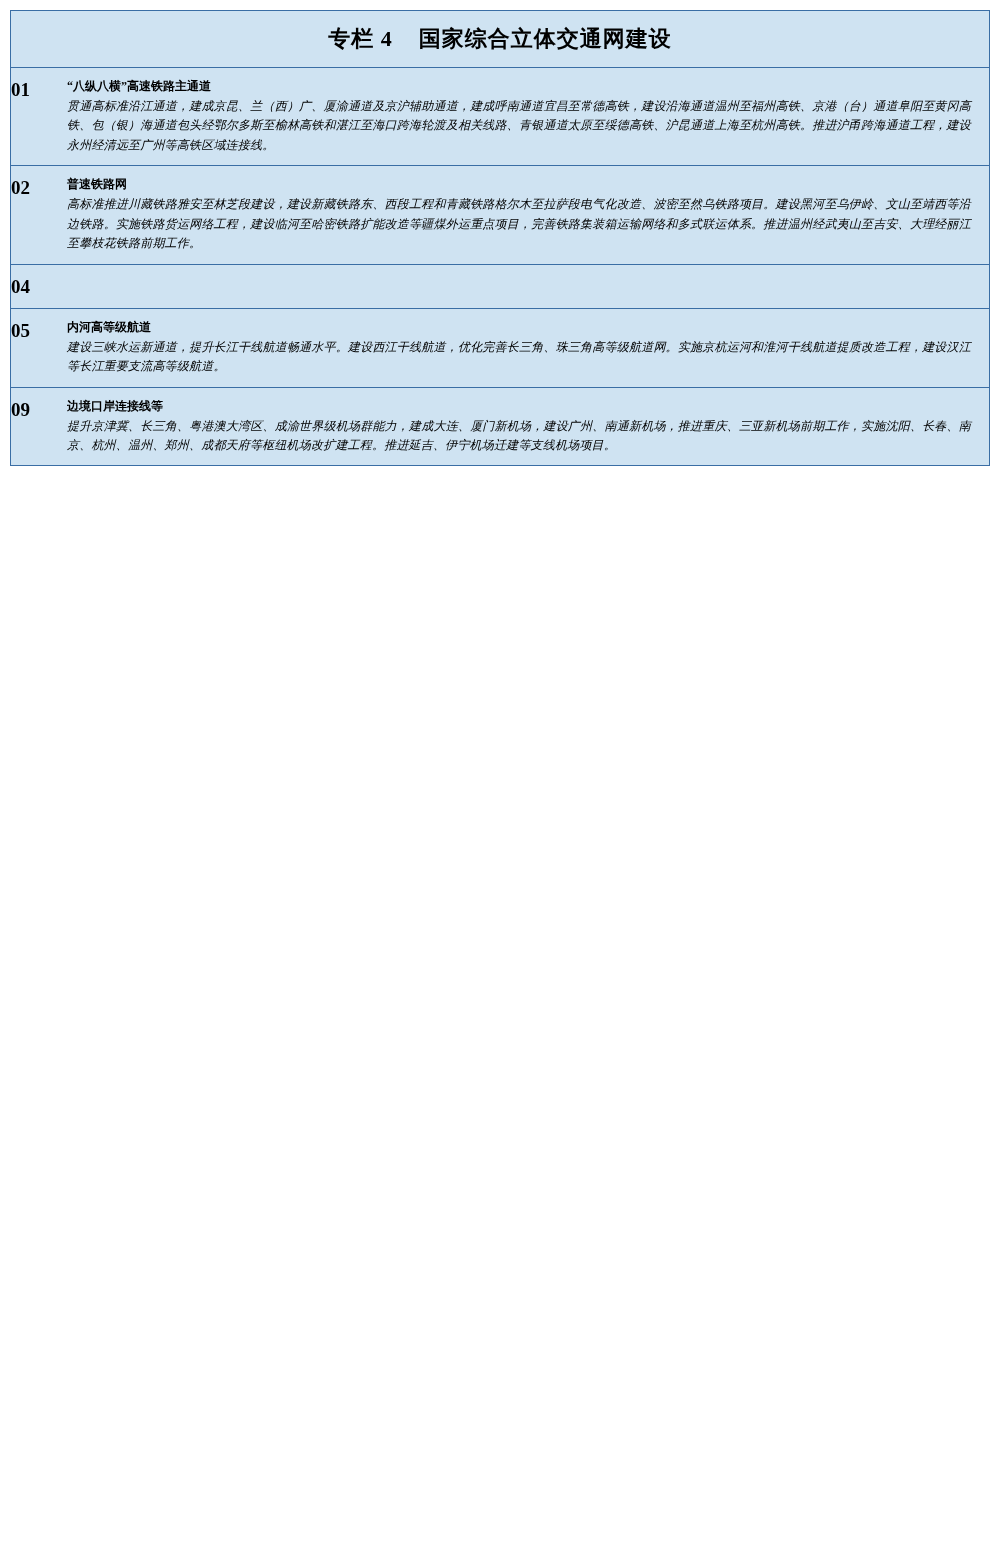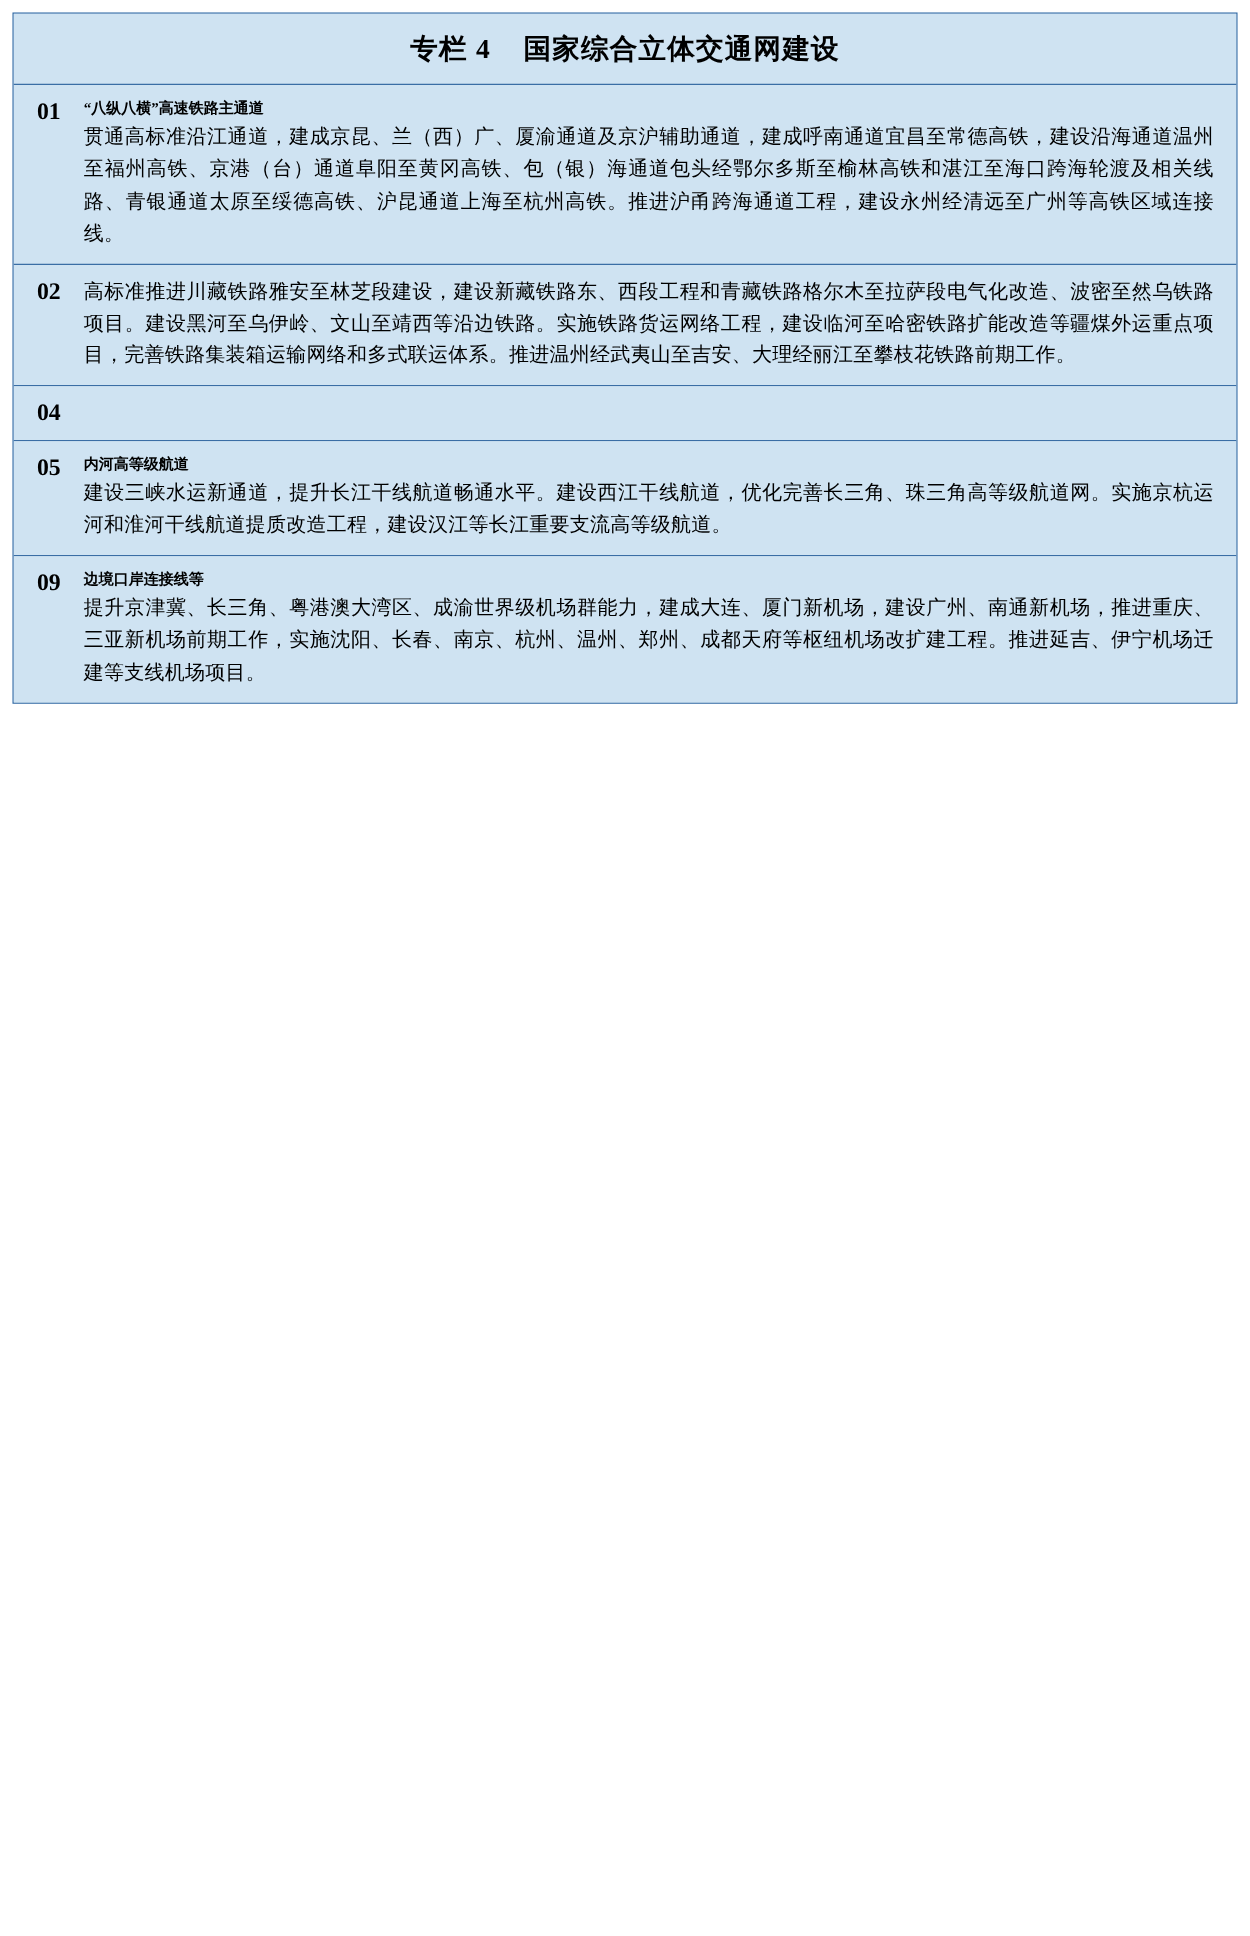--- a/index.html
+++ b/index.html
@@ -47,42 +47,43 @@
     align-items: flex-start;
     border-bottom: 1.5px solid #3a6ea5;
     background: #cfe3f2;
     padding: 9px 0 10px 0;
   }
   .row:last-child {
     border-bottom: none;
   }
   .row-num {
     flex: 0 0 56px;
-    text-align: center;
+    text-align: left;
     font-size: 19px;
     font-weight: bold;
     padding-top: 2px;
     font-family: "Liberation Serif", "DejaVu Serif", serif;
   }
   .row-body {
     flex: 1 1 auto;
     padding-right: 18px;
   }
   .item-title {
     font-size: 12px;
     font-weight: bold;
     line-height: 1.5;
     margin-bottom: 2px;
   }
   .item-text {
-    font-size: 16px;
+    font-size: 12px;
     line-height: 1.62;
     text-align: justify;
     text-justify: inter-ideograph;
     letter-spacing: 0.2px;
+    font-style: italic;
   }
 </style>
 </head>
 <body>
 
 <div class="page">
   <div class="panel">
 
     <div class="panel-title">
       <span>专栏 4</span><span class="gap"></span><span>国家综合立体交通网建设</span>
@@ -92,20 +93,21 @@
       <div class="row-num">01</div>
       <div class="row-body">
         <div class="item-title">“八纵八横”高速铁路主通道</div>
         <div class="item-text">贯通高标准沿江通道，建成京昆、兰（西）广、厦渝通道及京沪辅助通道，建成呼南通道宜昌至常德高铁，建设沿海通道温州至福州高铁、京港（台）通道阜阳至黄冈高铁、包（银）海通道包头经鄂尔多斯至榆林高铁和湛江至海口跨海轮渡及相关线路、青银通道太原至绥德高铁、沪昆通道上海至杭州高铁。推进沪甬跨海通道工程，建设永州经清远至广州等高铁区域连接线。</div>
       </div>
     </div>
 
     <div class="row">
       <div class="row-num">02</div>
       <div class="row-body">
+        <div class="item-title">普速铁路网</div>
         <div class="item-text">高标准推进川藏铁路雅安至林芝段建设，建设新藏铁路东、西段工程和青藏铁路格尔木至拉萨段电气化改造、波密至然乌铁路项目。建设黑河至乌伊岭、文山至靖西等沿边铁路。实施铁路货运网络工程，建设临河至哈密铁路扩能改造等疆煤外运重点项目，完善铁路集装箱运输网络和多式联运体系。推进温州经武夷山至吉安、大理经丽江至攀枝花铁路前期工作。</div>
       </div>
     </div>
 
 
     <div class="row">
       <div class="row-num">04</div>
     </div>
 
     <div class="row">

